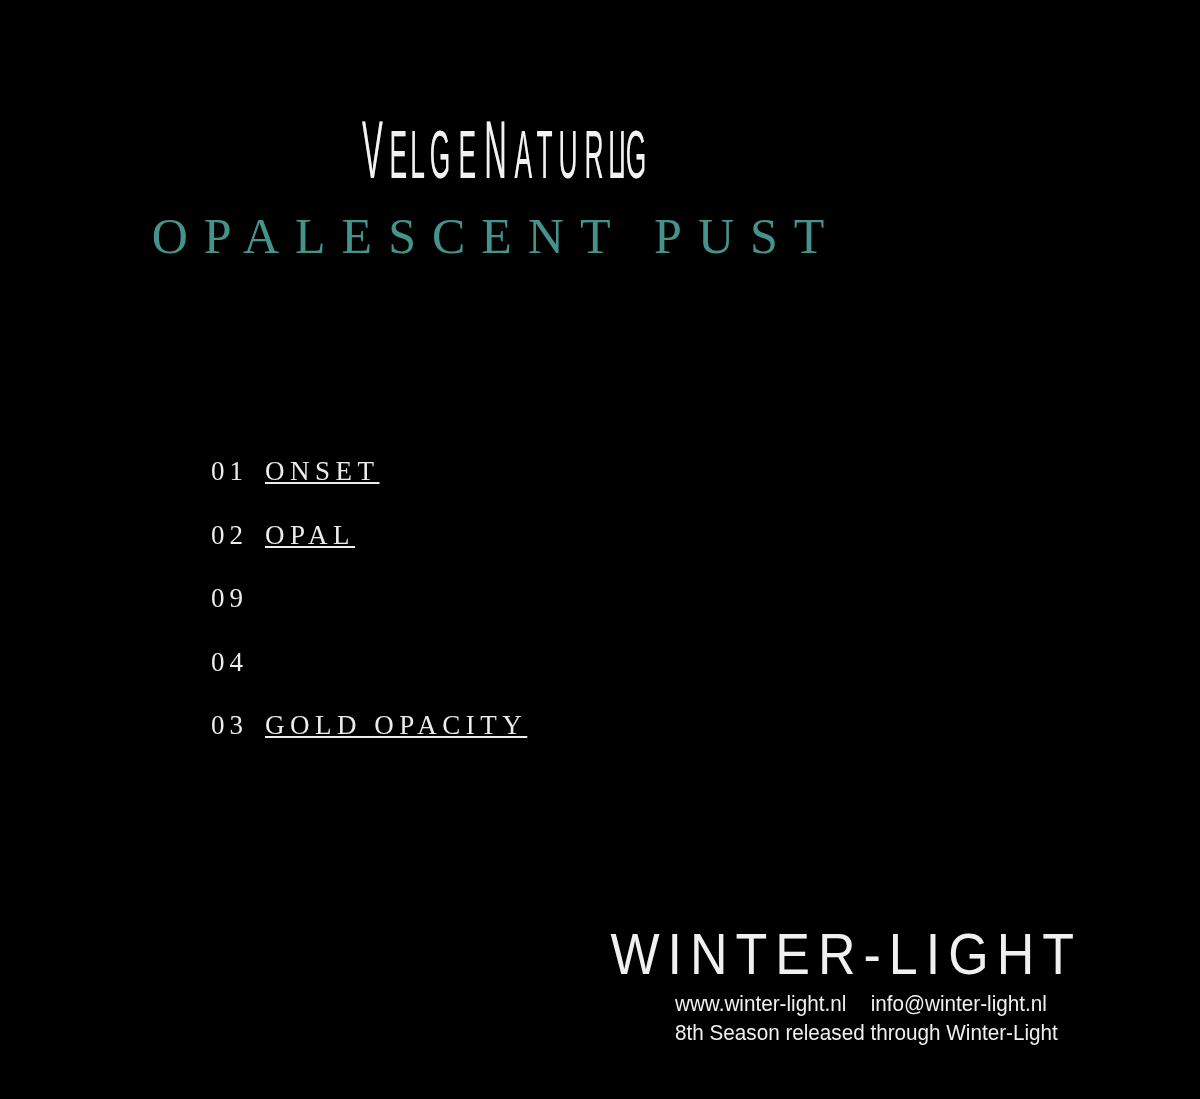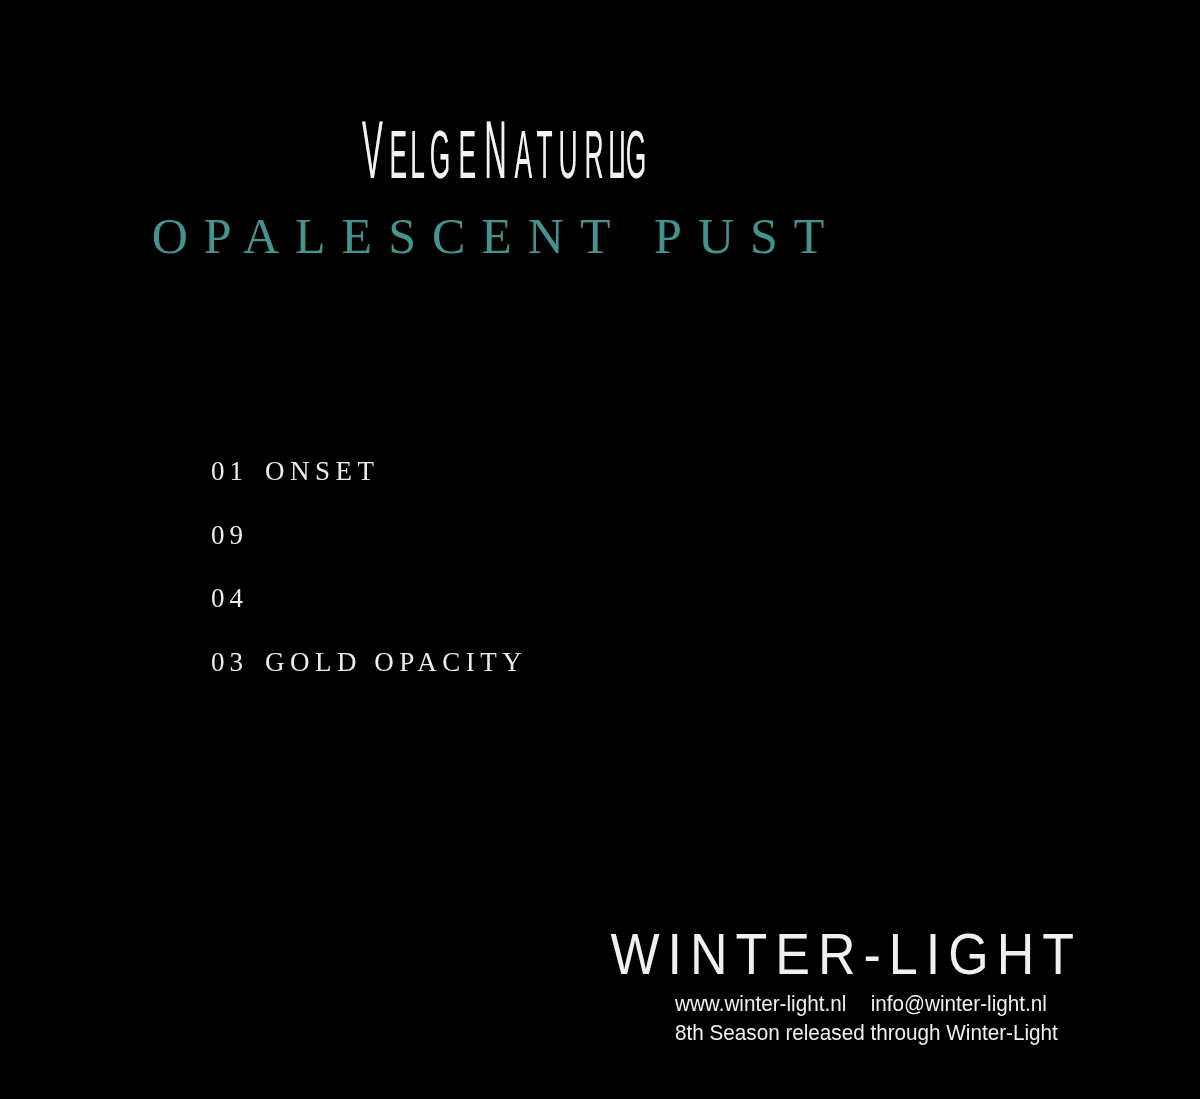--- a/index.html
+++ b/index.html
@@ -107,20 +107,21 @@
     font-weight: 400;
     color: #ececec;
     white-space: nowrap;
   }
   .track-num {
     letter-spacing: 5px;
     margin-right: 17px;
   }
   .track-name {
     letter-spacing: 5.5px;
+    text-decoration: underline;
   }
 
   
   .footer {
     position: absolute;
     left: 182px;
     top: 932px;
     width: 900px;
     display: flex;
     flex-direction: column;
@@ -164,20 +165,24 @@
     <span class="band-logo-inner"><span class="lg">V</span><span class="sm">E</span><span class="sm">L</span><span class="sm">G</span><span class="sm">E</span><span class="lg">N</span><span class="sm">A</span><span class="sm">T</span><span class="sm">U</span><span class="sm">R</span><span class="sm">L</span><span class="sm">I</span><span class="sm">G</span></span>
   </div>
 
   <div class="album-title">OPALESCENT PUST</div>
 
   <div class="tracklist">
     <div class="track-col col-left">
         <div class="track-row">
           <span class="track-num">01</span>
           <span class="track-name">ONSET</span>
+        </div>
+        <div class="track-row">
+          <span class="track-num">02</span>
+          <span class="track-name">OPAL</span>
         </div>
         <div class="track-row">
           <span class="track-num">09</span>
         </div>
         <div class="track-row">
           <span class="track-num">04</span>
         </div>
         <div class="track-row">
           <span class="track-num">03</span>
           <span class="track-name">GOLD OPACITY</span>

